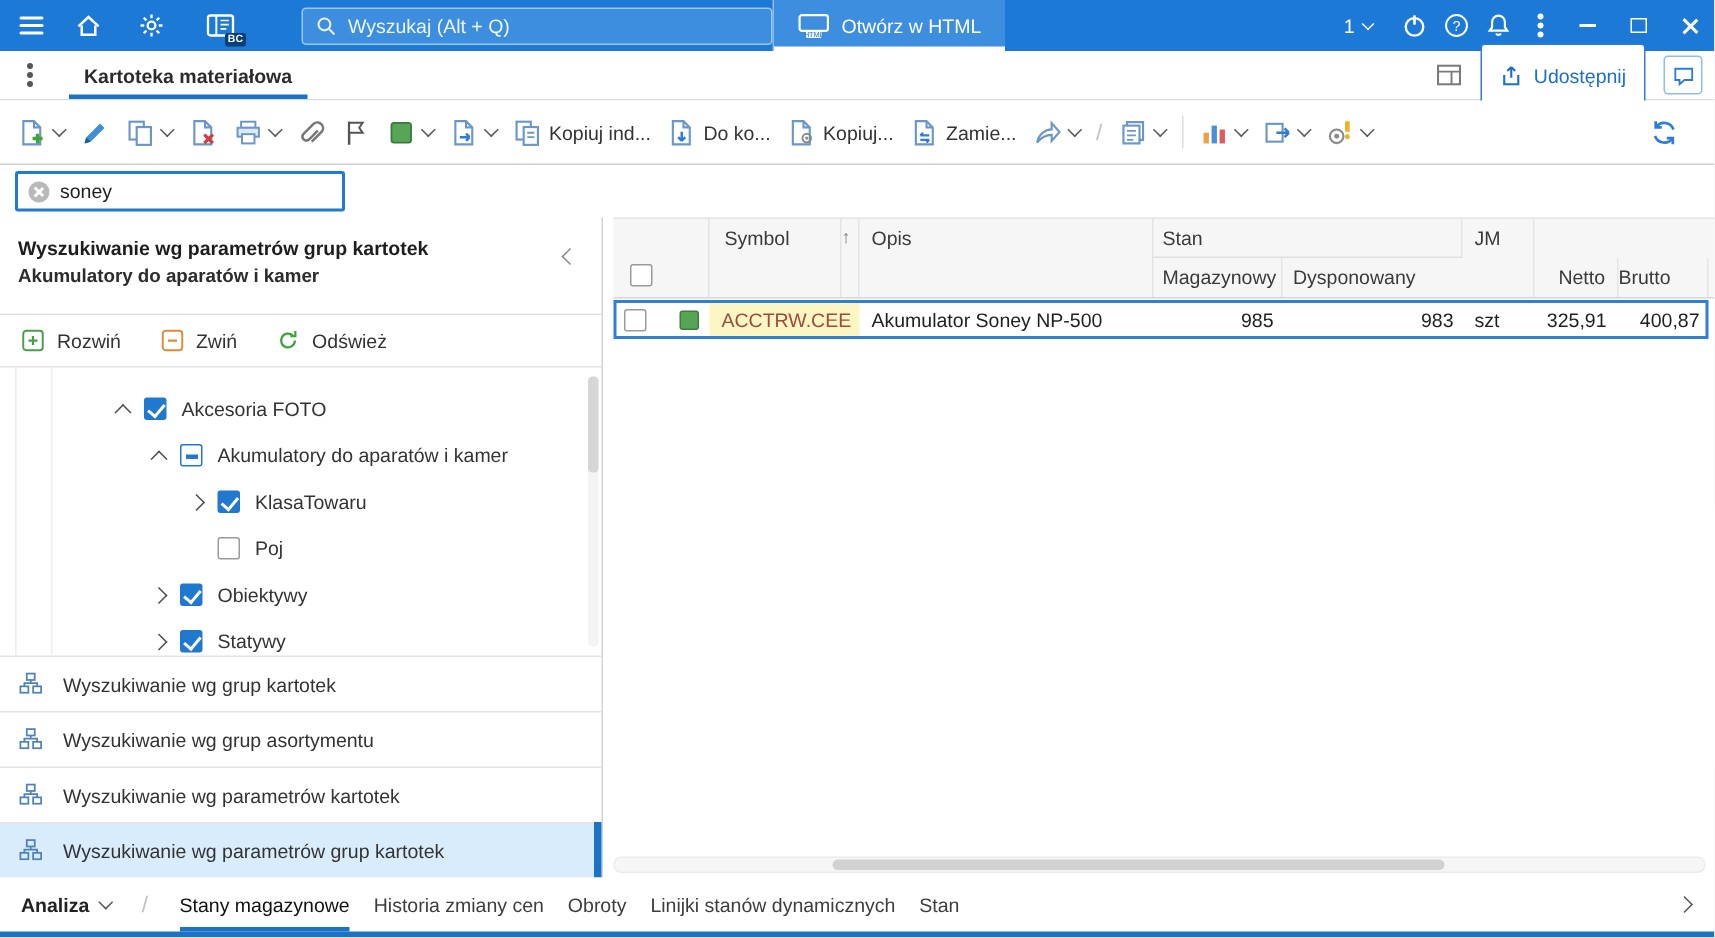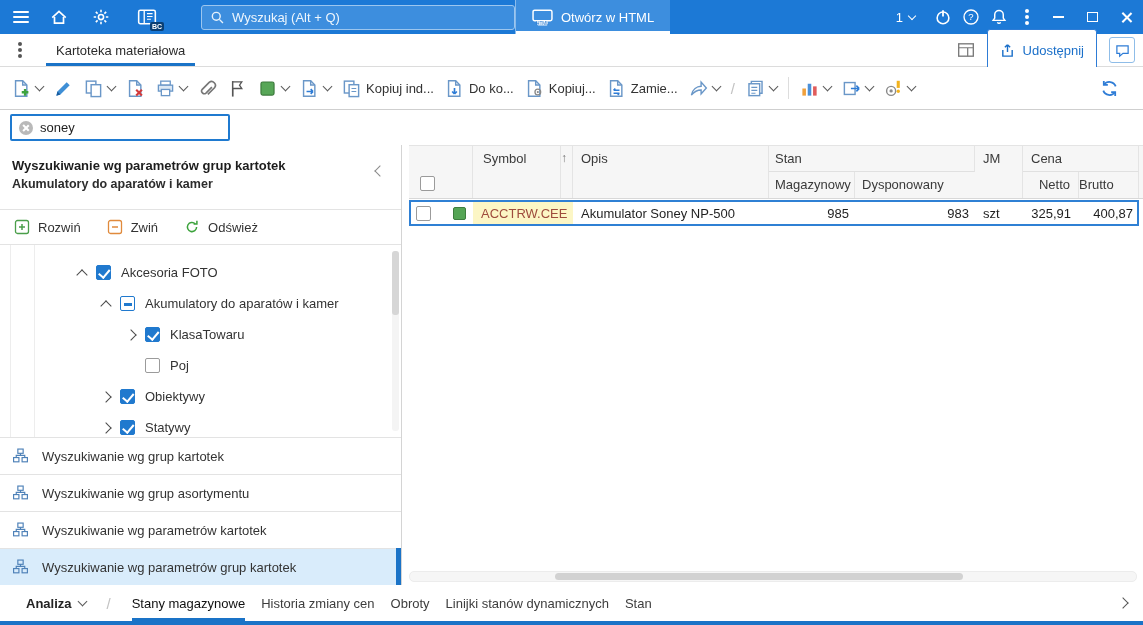--- a/index.html
+++ b/index.html
@@ -38,21 +38,21 @@
   .close-g{position:relative;width:13px;height:13px}
   .close-g::before,.close-g::after{content:"";position:absolute;left:6px;top:0;width:1.6px;height:13px;background:#fff}
   .close-g::before{transform:rotate(45deg)}.close-g::after{transform:rotate(-45deg)}
 
   
   .tabbar{position:absolute;top:34px;left:0;right:0;height:33px;background:#fff;
           border-bottom:1px solid #dcdcdc;display:flex;align-items:center}
   .kebab-d{margin:0 16px 0 18px;width:4px;height:4px;background:#555;border-radius:50%;
            box-shadow:0 -6px 0 #555,0 6px 0 #555;cursor:pointer}
   .doc-tab{position:relative;height:100%;display:flex;align-items:center;padding:0 18px;
-           font-weight:normal;color:#2b2b2b;cursor:pointer}
+           font-weight:bold;color:#2b2b2b;cursor:pointer}
   .doc-tab::after{content:"";position:absolute;left:8px;right:8px;bottom:0;height:3px;background:#1a73c7}
   .tab-actions{margin-left:auto;display:flex;align-items:center;gap:12px;margin-right:8px}
   .share-btn{display:flex;align-items:center;gap:8px;height:42px;padding:0 12px;border:1px solid #2e7cd6;
              border-radius:3px;color:#1a6fc9;background:#fff;cursor:pointer}
   .comment-btn{width:26px;height:26px;border:1px solid #8fbde8;border-radius:3px;display:flex;
                align-items:center;justify-content:center;cursor:pointer}
 
   
   .toolbar{position:absolute;top:67px;left:0;right:0;height:43px;background:#fff;
            border-bottom:1px solid #cfcfcf;display:flex;align-items:center;padding:0 7px;gap:1px}
@@ -133,21 +133,21 @@
   .c-symbol{height:100%;display:flex;align-items:center;padding-left:8px;background:#fcf6c5;color:#9e4b3c}
   .c-opis{padding-left:8px}
   .num{text-align:right;padding-right:6px}
   .num8{text-align:right;padding-right:8px}
   .c-jm{padding-left:8px}
   .hscroll{position:absolute;left:6px;right:6px;bottom:3px;height:11px;background:#f6f6f6;
            border:1px solid #ececec;border-radius:5px;cursor:pointer}
   .hthumb{position:absolute;top:1px;bottom:1px;left:145px;width:408px;background:#d2d2d2;border-radius:5px}
 
   
-  .bottombar{position:absolute;left:16px;right:0;bottom:4px;height:36px;background:#fff;display:flex;
+  .bottombar{position:absolute;left:4px;right:0;bottom:4px;height:36px;background:#fff;display:flex;
              align-items:center;gap:16px;padding:0 10px}
   .analiza{display:flex;align-items:center;gap:7px;font-weight:bold;color:#222;cursor:pointer}
   .btab{position:relative;height:100%;display:flex;align-items:center;color:#3d3d3d;white-space:nowrap;cursor:pointer}
   .btab.active{font-weight:normal;color:#101010}
   .btab.active::after{content:"";position:absolute;left:0;right:0;bottom:0;height:3px;background:#1a73c7}
   .tabs-chev{margin-left:auto;margin-right:6px;width:8px;height:8px;border-right:1.6px solid #555;
              border-bottom:1.6px solid #555;transform:rotate(-45deg);cursor:pointer}
   .bluestrip{position:absolute;left:0;right:0;bottom:0;height:4px;background:#1a73c7}
 </style>
 </head>
@@ -522,21 +522,20 @@
           <span class="cb"></span>
         </div>
       <div class="h-color vline"></div>
       <div class="h-symbol hc vline"><span>Symbol</span></div>
       <div class="h-sort vline"><span>↑</span></div>
       <div class="h-opis hc vline"><span>Opis</span></div>
       <div class="h-stan hc vline"><span>Stan</span></div>
       <div class="h-mag hc vline"><span>Magazynowy</span></div>
       <div class="h-dysp hc"><span>Dysponowany</span></div>
       <div class="h-jm hc vline"><span>JM</span></div>
-      <div class="h-cena hc vline"><span>Cena</span></div>
       <div class="h-netto hc vline"><span>Netto</span></div>
       <div class="h-brutto hc vline"><span>Brutto</span></div>
     </div>
     <div class="gridrow">
       <div class="c-center">
           <span class="cb"></span>
         </div>
       <div class="c-center">
           <span class="row-chip"></span>
         </div>

